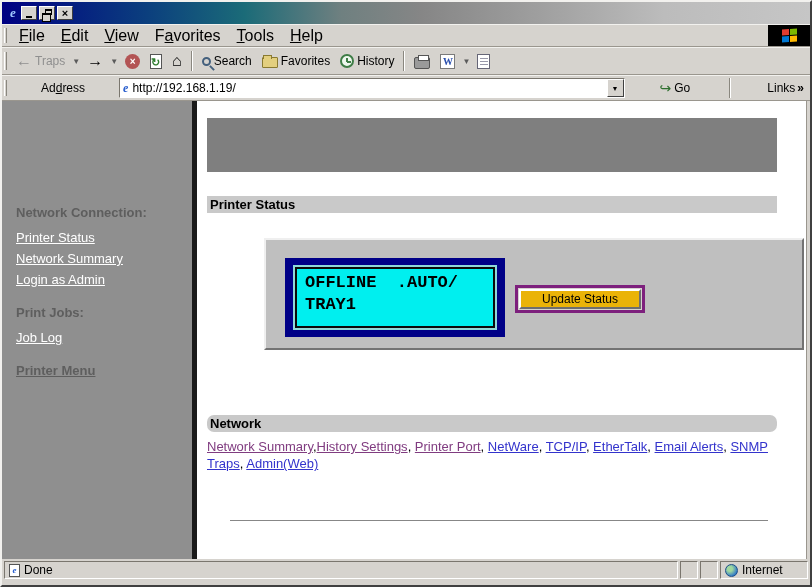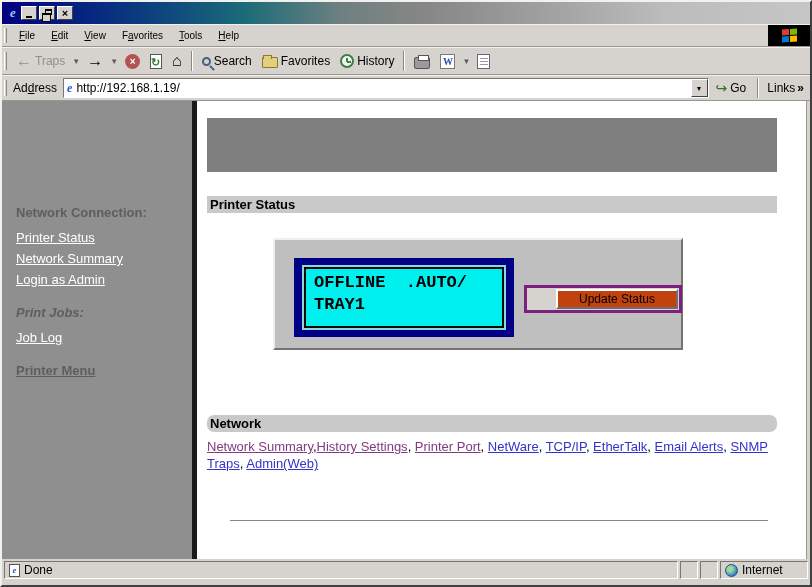--- a/index.html
+++ b/index.html
@@ -29,21 +29,21 @@
   .glyph-min{ width:6px; height:2px; background:#000; margin-top:7px; }
   .glyph-restore{ width:7px; height:6px; border:1px solid #000; border-top-width:2px; margin-left:2px; margin-bottom:2px; position:relative; }
   .glyph-restore::after{ content:""; position:absolute; left:-4px; top:2px; width:7px; height:6px; border:1px solid #000; border-top-width:2px; background:#d6d3ce; }
 
   
   .bar{ border-top:1px solid #f2f1ee; border-bottom:1px solid #9a968e; display:flex; align-items:center; }
   .grip{ width:3px; height:70%; border-left:1px solid #fff; border-right:1px solid #8a877f; margin:0 4px 0 2px; }
   .vsep{ width:2px; height:20px; border-left:1px solid #8a877f; border-right:1px solid #fff; margin:0 4px; }
 
   
-  .menubar{ height:23px; flex:0 0 23px; font-size:10px; }
+  .menubar{ height:23px; flex:0 0 23px; font-size:16px; }
   .menu-item{ padding:2px 8px; cursor:pointer; color:#000; }
   .throbber{ margin-left:auto; width:42px; height:21px; background:#000; display:flex; align-items:center; justify-content:center; }
   .flag{ display:grid; grid-template-columns:7px 7px; grid-template-rows:6px 6px; gap:1px; transform:skewY(-4deg); }
   .flag i{ display:block; }
   .flag .r{ background:#e03c31; } .flag .g{ background:#7db700; }
   .flag .b{ background:#0078d4; } .flag .y{ background:#ffb900; }
 
   
   .toolbar{ height:28px; flex:0 0 28px; font-size:12px; }
   .tbtn{ display:flex; align-items:center; gap:3px; padding:2px 5px; cursor:pointer; color:#000; }
@@ -64,58 +64,58 @@
   .clock::after{ content:""; position:absolute; left:5px; top:5px; width:4px; height:2px; background:#3e7d46; }
   .printer-ic{ width:16px; height:12px; background:#9a9a9a; border:1px solid #555; border-radius:2px; position:relative; margin-top:3px; }
   .printer-ic::before{ content:""; position:absolute; left:3px; top:-3px; width:9px; height:4px; background:#fff; border:1px solid #555; }
   .word-ic{ width:15px; height:15px; background:#fff; border:1px solid #7a7a7a; color:#2a4fae;
     font:bold 10px "Liberation Serif",serif; display:flex; align-items:center; justify-content:center; }
   .doc-ic{ width:13px; height:15px; background:#fff; border:1px solid #667; position:relative; }
   .doc-ic::before{ content:""; position:absolute; left:2px; top:3px; width:8px; height:1px; background:#99a;
     box-shadow:0 3px 0 #99a, 0 6px 0 #99a; }
 
   
-  .addressbar{ height:26px; flex:0 0 26px; font-size:12px; }
+  .addressbar{ height:26px; flex:0 0 26px; font-size:12px;gap:28px; }
   .addr-label{ color:#000; padding:0 6px 0 2px; }
   .addr-field{ flex:1; height:20px; background:#fff; border:1px solid; border-color:#7a766e #fff #fff #7a766e;
     display:flex; align-items:center; padding-left:3px; }
   .favicon{ font:bold italic 12px "Liberation Serif",serif; color:#2a5fce; margin-right:4px; }
   .addr-input{ flex:1; border:none; outline:none; font:12px "Liberation Sans",sans-serif; height:16px; }
   .combo-dd{ width:17px; height:18px; background:#d6d3ce; border:1px solid; border-color:#fff #404040 #404040 #fff;
     display:flex; align-items:center; justify-content:center; font-size:7px; cursor:pointer; }
   .go-btn{ display:flex; align-items:center; gap:3px; padding:0 7px; cursor:pointer; }
   .go-arrow{ color:#2f6f2f; font-size:14px; }
   .links-band{ display:flex; align-items:center; padding:0 6px 0 4px; cursor:pointer; }
   .chevrons{ font-weight:bold; font-size:12px; vertical-align:top; margin-left:2px; }
 
   
   .browser-body{ flex:1; display:flex; background:#d6d3ce; overflow:hidden; padding-right:3px; }
   .sidebar{ width:190px; flex:0 0 190px; background:#8f8f8f; padding:104px 8px 0 14px; font-size:13px; }
   .side-heading{ font-weight:bold; color:#5e5e5e; margin-bottom:7px; }
   .side-links div{ line-height:21px; }
   .side-link{ color:#ffffff; text-decoration:underline; cursor:pointer; }
-  .gap-top{ margin-top:15px;font-style:italic; }
+  .gap-top{ margin-top:15px; }
   .printer-menu{ margin-top:15px; font-weight:bold; color:#5e5e5e; text-decoration:underline; cursor:pointer; display:inline-block; }
   .frame-divider{ width:5px; flex:0 0 5px; background:#1a1a1a; }
   .main{ flex:1; background:#fff; position:relative; border-right:1px solid #9a968e; overflow:hidden; }
 
   .banner{ position:absolute; left:10px; right:29px; top:17px; height:54px; background:#7f7f7f; }
   .section-bar{ position:absolute; left:10px; right:29px; height:17px; background:#c9c9c9;
     font:bold 13px "Liberation Sans",sans-serif; color:#000; padding:1px 0 0 3px; }
   .sec-printer{ top:95px; }
   .sec-network{ top:314px;border-radius:7px; }
 
-  .status-panel{ position:absolute; left:76px; top:137px; width:410px; height:112px; background:#bfbfbf;
+  .status-panel{ position:absolute; left:67px; top:137px; width:540px; height:112px; background:#bfbfbf;
     border:2px solid; border-color:#efefef #737373 #737373 #efefef; }
   .lcd{ position:absolute; left:19px; top:18px; width:220px; height:79px; background:#000087; padding:9px 10px; }
   .lcd-screen{ width:100%; height:100%; background:#00efef; border:2px solid #0a0a0a; box-shadow:0 0 0 2px #8fd8d8;
     padding:3px 8px; font:bold 17px "Liberation Mono","DejaVu Sans Mono",monospace; color:#000; line-height:22px; white-space:pre; }
   .update-frame{ position:absolute; left:249px; top:45px; border:3px solid #7d207d; background:#d6d3ce; padding:1px; }
-  .update-btn{ width:122px; height:20px; background:#c2410c; border:2px solid; border-color:#fff #6e6e6e #6e6e6e #fff;
-    font:12px "Liberation Sans",sans-serif; color:#000; cursor:pointer;margin-left:28px; }
+  .update-btn{ width:122px; height:20px; background:#eab308; border:2px solid; border-color:#fff #6e6e6e #6e6e6e #fff;
+    font:12px "Liberation Sans",sans-serif; color:#000; cursor:pointer; }
 
   .net-links{ position:absolute; left:10px; top:337px; width:566px; font-size:13px; line-height:17px; color:#000; }
   .page-link{ color:#3333cc; text-decoration:underline; cursor:pointer; }
   .page-link.visited{ color:#803c80; }
   .rule{ position:absolute; left:33px; right:38px; top:419px; height:2px;
     border-top:1px solid #878787; border-bottom:1px solid #fff; }
 
   
   .statusbar{ height:22px; flex:0 0 22px; display:flex; gap:2px; padding:2px 2px; font-size:12px; margin-bottom:4px; }
   .pane{ border:1px solid; border-color:#7a766e #fff #fff #7a766e; display:flex; align-items:center; padding:0 4px; gap:4px; }

